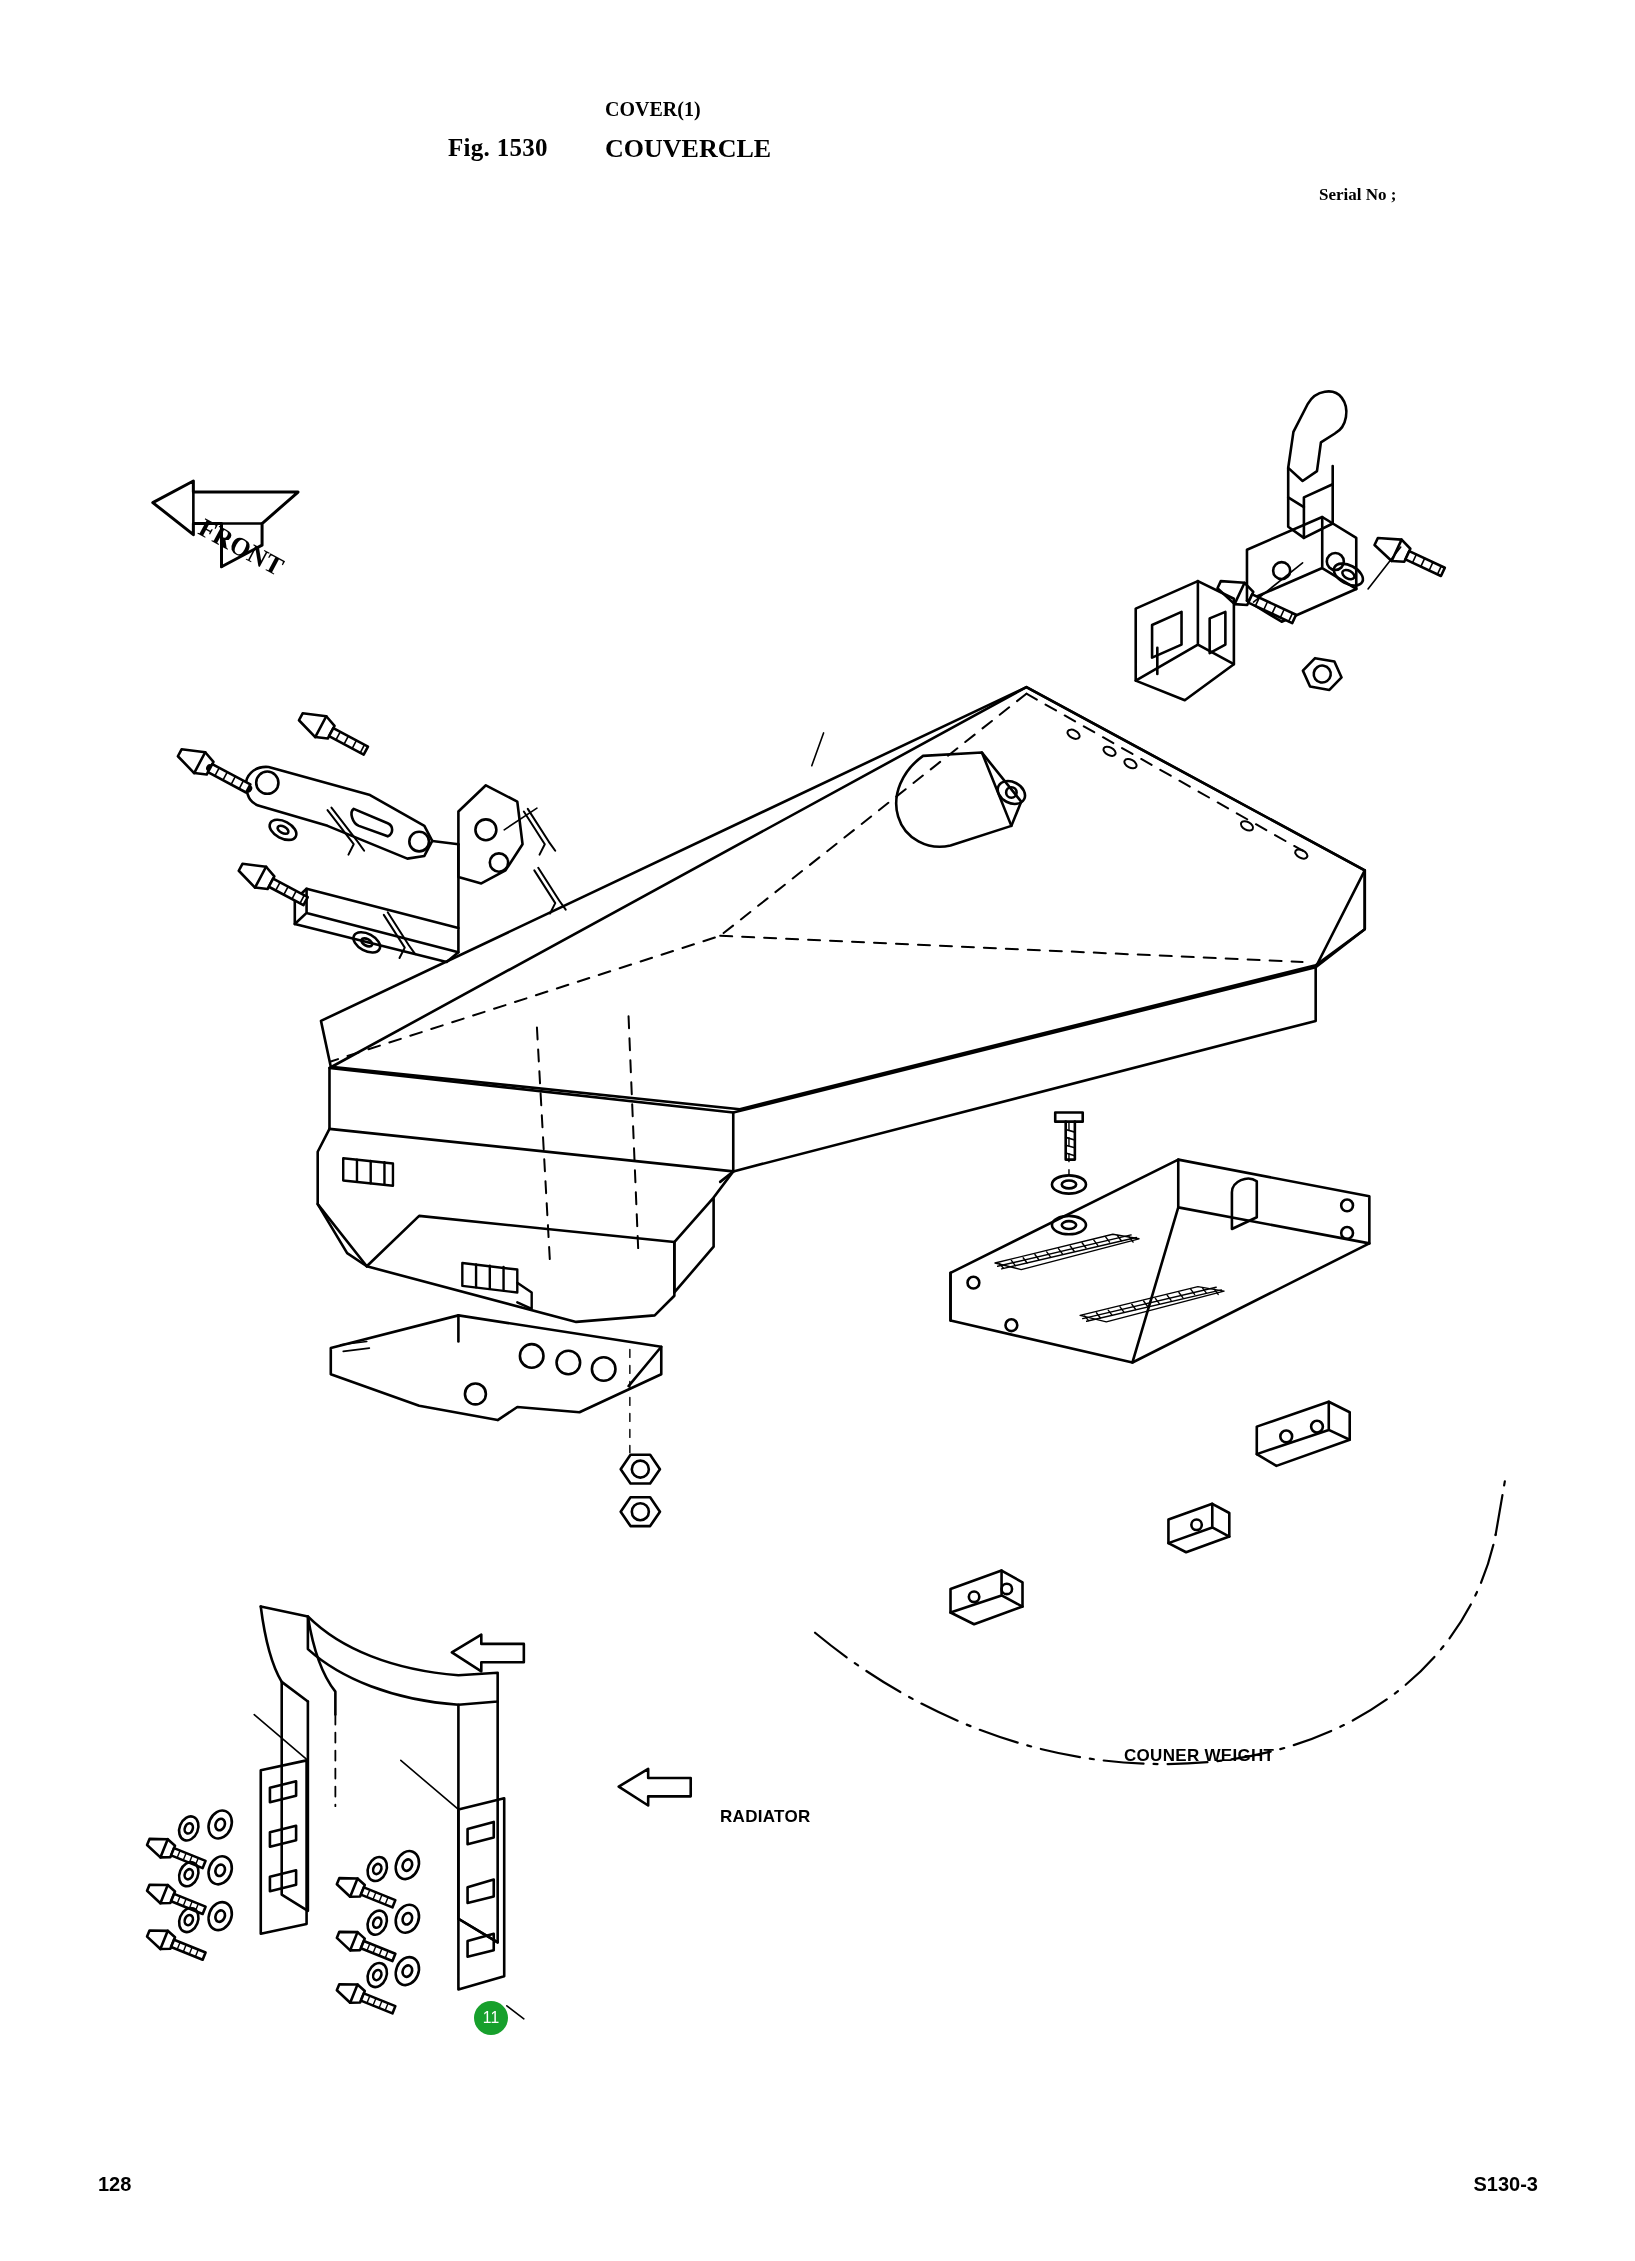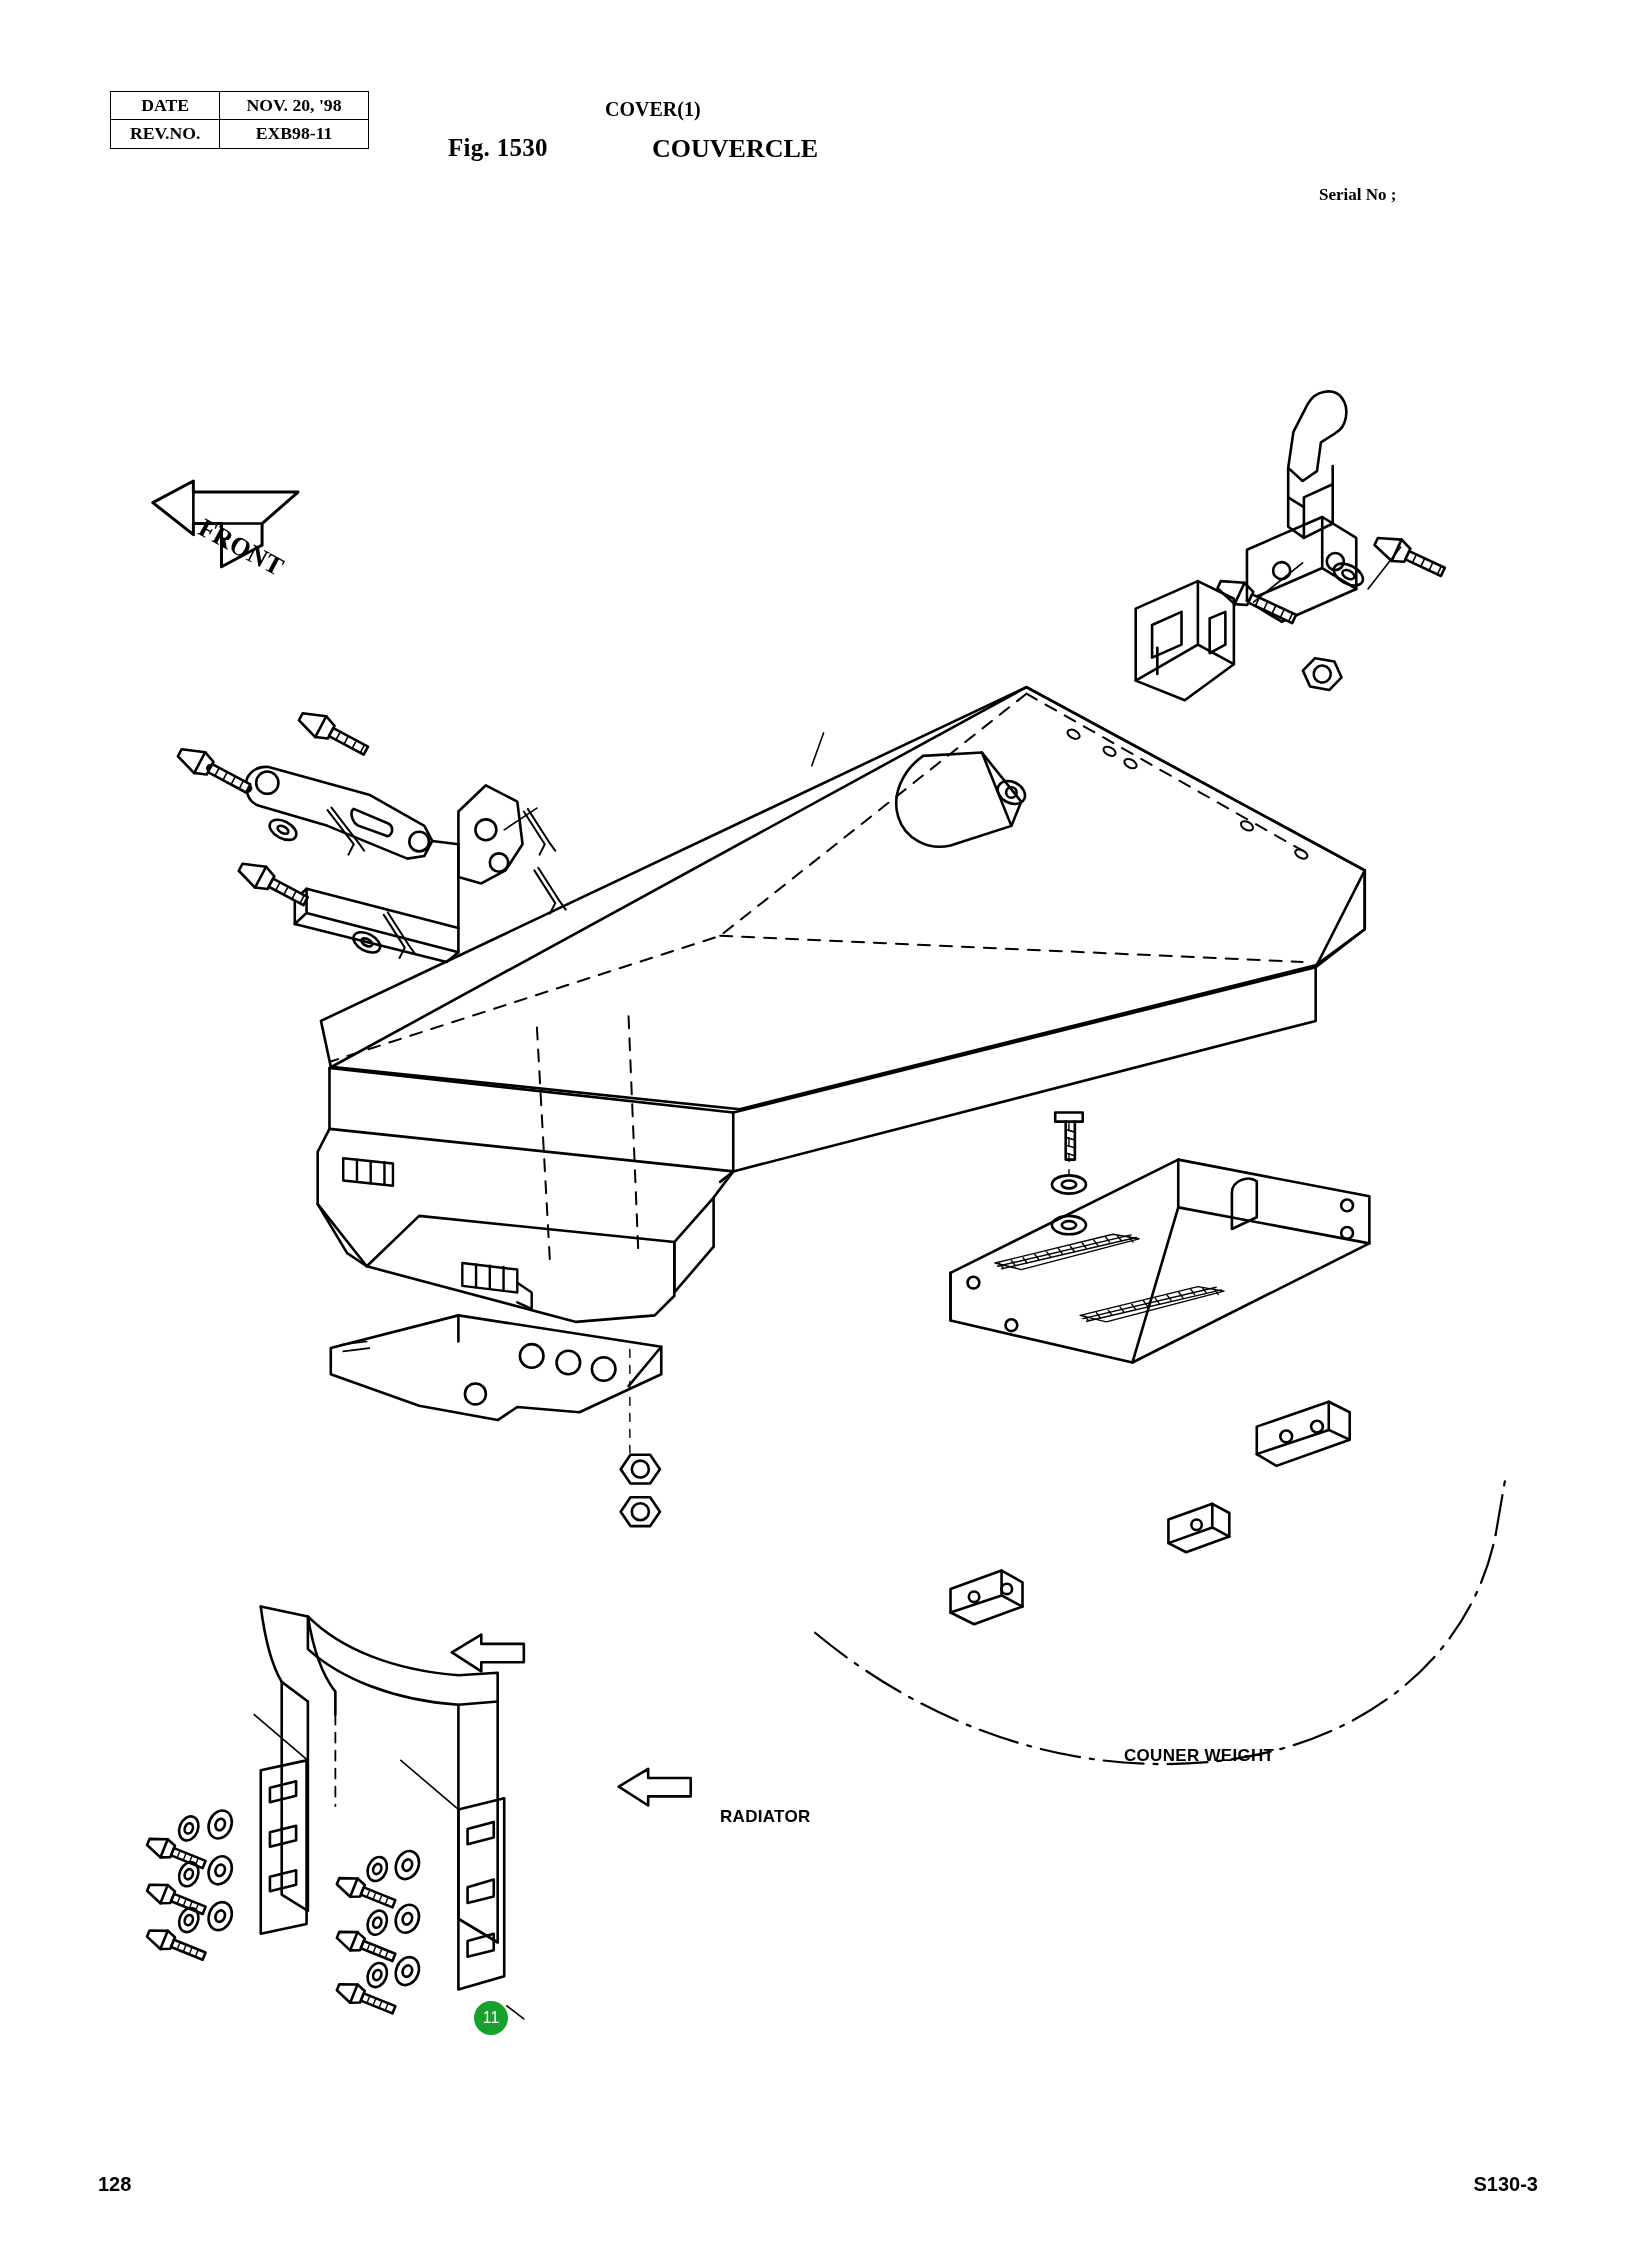--- a/index.html
+++ b/index.html
@@ -7,21 +7,21 @@
   .page{position:absolute;inset:0;background:#ffffff;}
 
   
   .hdr-table{position:absolute;left:110px;top:91px;border-collapse:collapse;}
   .hdr-table td{border:1.3px solid #000;font-family:"Liberation Serif",serif;font-weight:bold;font-size:17.7px;text-align:center;padding:3.9px 5.2px;line-height:1.1;}
   .hdr-table td.lbl{width:98px;}
   .hdr-table td.val{width:137px;}
 
   .fig-no{position:absolute;left:448px;top:134px;font-size:25px;font-weight:bold;font-family:"Liberation Serif",serif;letter-spacing:0.3px;}
   .fig-title1{position:absolute;left:605px;top:98px;font-size:20px;font-weight:bold;font-family:"Liberation Serif",serif;}
-  .fig-title2{position:absolute;left:605px;top:134px;font-size:26px;font-weight:bold;font-family:"Liberation Serif",serif;margin-left:47px;}
+  .fig-title2{position:absolute;left:605px;top:134px;font-size:26px;font-weight:bold;font-family:"Liberation Serif",serif;}
   .serial{position:absolute;left:1319px;top:185px;font-size:17px;font-weight:bold;font-family:"Liberation Serif",serif;}
 
   
   .pg-num{position:absolute;left:98px;top:2173px;font-size:20px;font-weight:bold;font-family:"Liberation Sans",sans-serif;}
   .model{position:absolute;right:98px;top:2173px;font-size:20px;font-weight:bold;font-family:"Liberation Sans",sans-serif;}
 
   
   .lbl-cw{position:absolute;left:1124px;top:1746px;font-size:17px;font-weight:bold;font-family:"Liberation Sans",sans-serif;letter-spacing:0.3px;}
   .lbl-rad{position:absolute;left:720px;top:1807px;font-size:17px;font-weight:bold;font-family:"Liberation Sans",sans-serif;letter-spacing:0.3px;}
 
@@ -29,32 +29,20 @@
   .balloon{position:absolute;left:474px;top:2001px;width:34px;height:34px;border-radius:50%;background:#17a02c;display:flex;align-items:center;justify-content:center;color:#fff;font-size:15.7px;font-family:"Liberation Sans",sans-serif;}
 
   svg.art{position:absolute;left:0;top:0;width:1636px;height:2261px;}
   svg.art *{vector-effect:non-scaling-stroke;}
 </style>
 </head>
 <body>
 
 <div class="page">
 
-  <table class="hdr-table">
-    <tbody>
-        <tr>
-      <td class="lbl">DATE</td>
-      <td class="val">NOV.  20, '98</td>
-    </tr>
-    <tr>
-      <td class="lbl">REV.NO.</td>
-      <td class="val">EXB98-11</td>
-    </tr>
-  </tbody>
-    </table>
 
   <div class="fig-no">Fig. 1530</div>
   <div class="fig-title1">COVER(1)</div>
   <div class="fig-title2">COUVERCLE</div>
   <div class="serial">Serial No ;</div>
 
   <svg class="art" viewBox="0 0 2499 3455">
     <g fill="none" stroke="#000" stroke-width="2.6" stroke-linejoin="round" stroke-linecap="round">
 
       <g>

